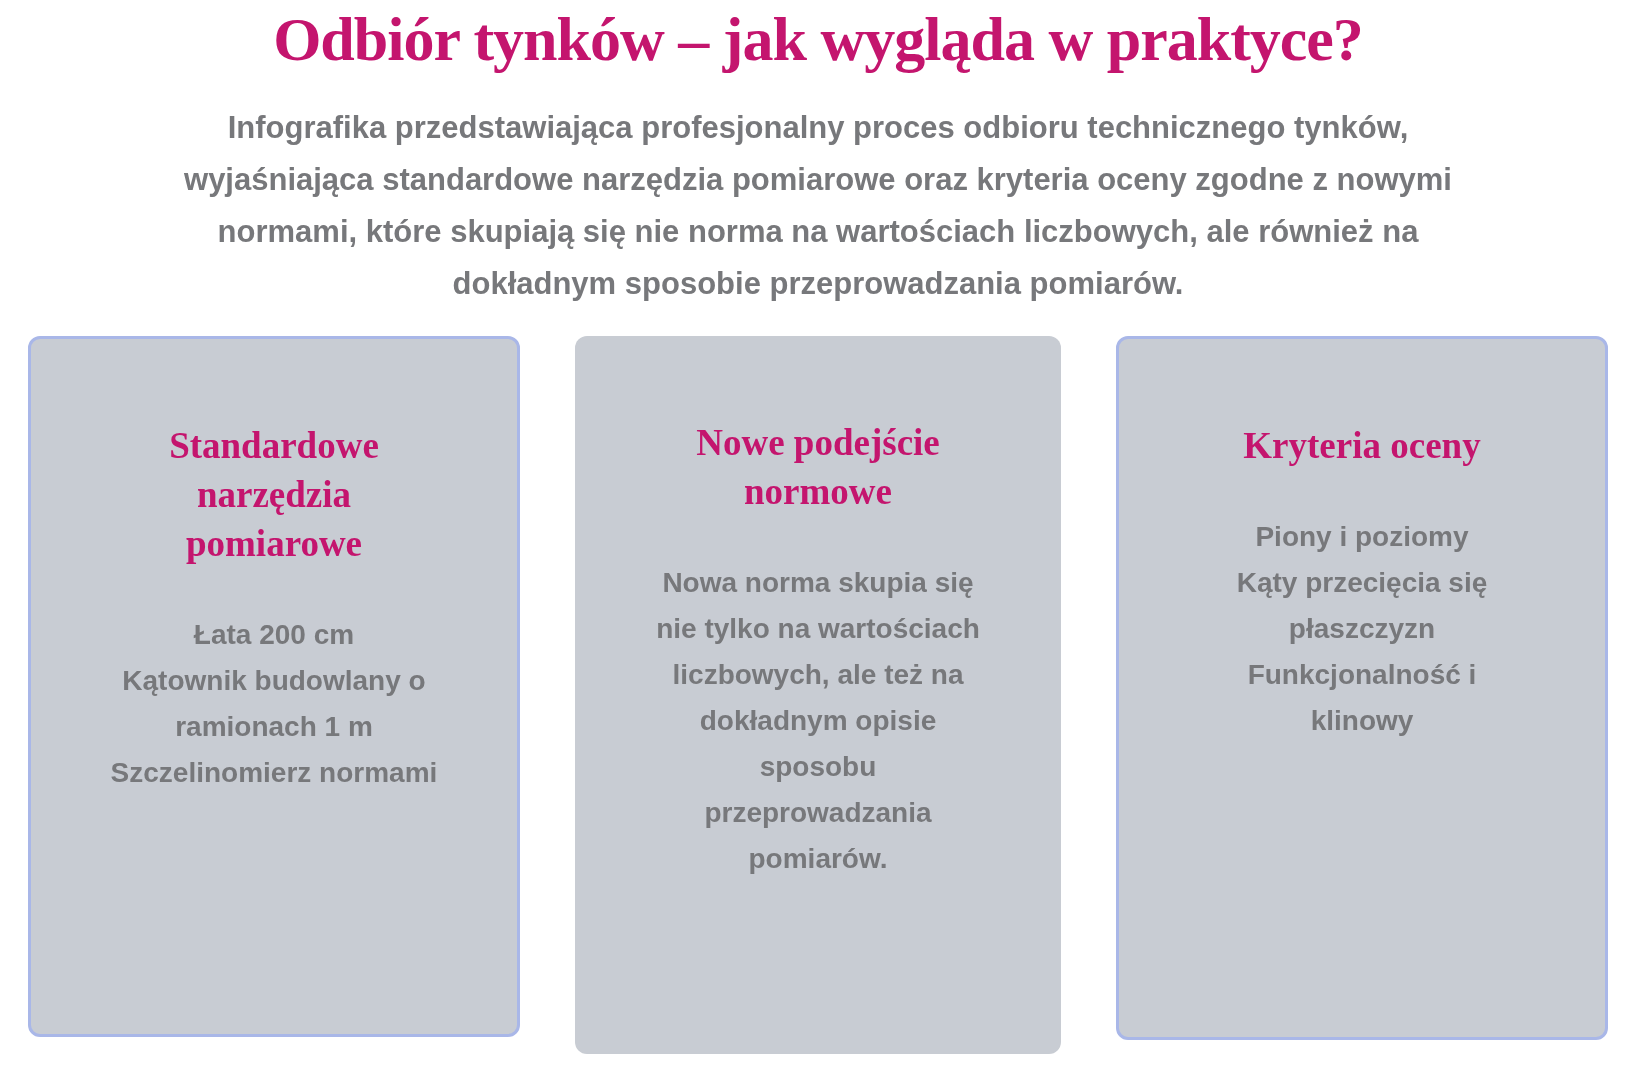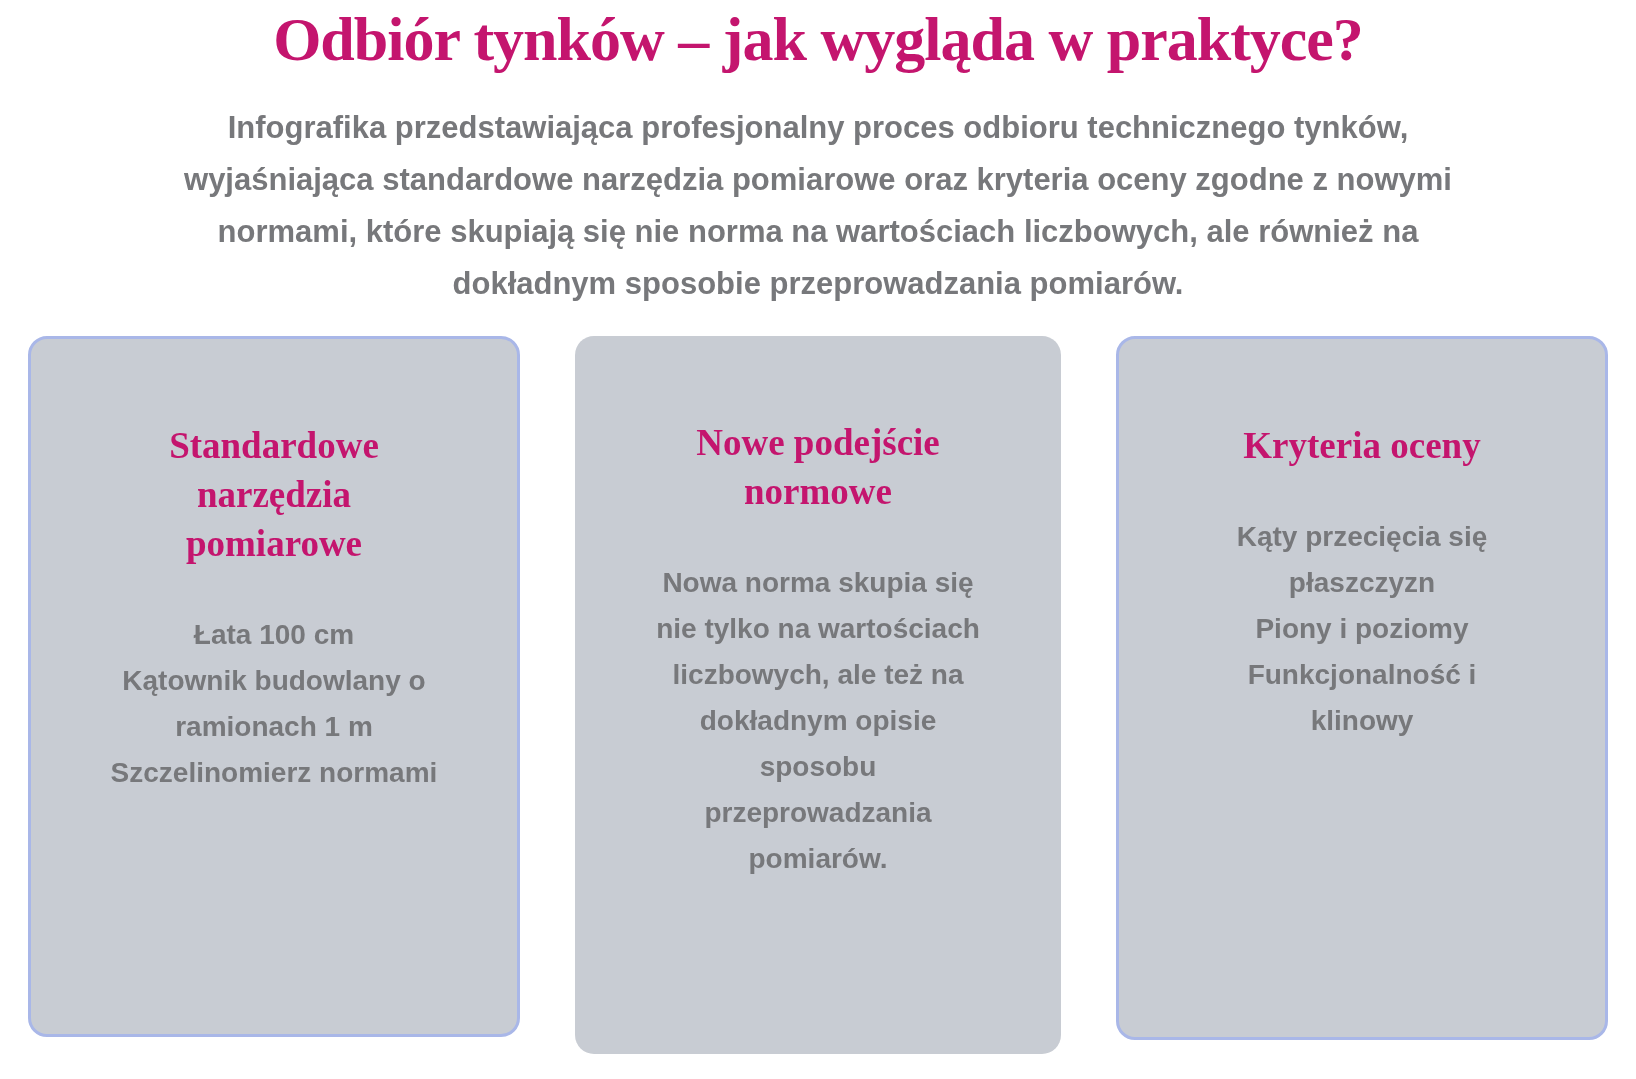--- a/index.html
+++ b/index.html
@@ -38,21 +38,21 @@
   }
   .cards-row{
     display:flex;
     align-items:flex-start;
     gap:55px;
     margin:26px 28px 0;
   }
   .card{
     flex:1 1 0;
     background:var(--cardbg);
-    border-radius:19px;
+    border-radius:12px;
     padding:82px 50px 40px;
     text-align:center;
   }
   .card--bordered{
     border:3px solid var(--cardborder);
   }
   .card:nth-child(1){min-height:701px;}
   .card:nth-child(2){min-height:718px;}
   .card:nth-child(3){min-height:704px;}
   .card-title{
@@ -84,21 +84,21 @@
 normami, które skupiają się nie norma na wartościach liczbowych, ale również na
 dokładnym sposobie przeprowadzania pomiarów.</p>
 
   <div class="cards-row">
 
     <section class="card card--bordered">
       <h2 class="card-title">Standardowe
 narzędzia
 pomiarowe</h2>
       <div class="card-body">
-        <div class="card-text">Łata 100 cm</div>
+        <div class="card-text">Łata 200 cm</div>
         <div class="card-text">Kątownik budowlany o
 ramionach 1 m</div>
         <div class="card-text">Szczelinomierz normami</div>
       </div>
     </section>
 
     <section class="card">
       <h2 class="card-title">Nowe podejście
 normowe</h2>
       <div class="card-body">
@@ -108,22 +108,22 @@
 dokładnym opisie
 sposobu
 przeprowadzania
 pomiarów.</div>
       </div>
     </section>
 
     <section class="card card--bordered">
       <h2 class="card-title">Kryteria oceny</h2>
       <div class="card-body">
+        <div class="card-text">Piony i poziomy</div>
         <div class="card-text">Kąty przecięcia się
 płaszczyzn</div>
-        <div class="card-text">Piony i poziomy</div>
         <div class="card-text">Funkcjonalność i
 klinowy</div>
       </div>
     </section>
 
   </div>
 </div>
 
 </body></html>

